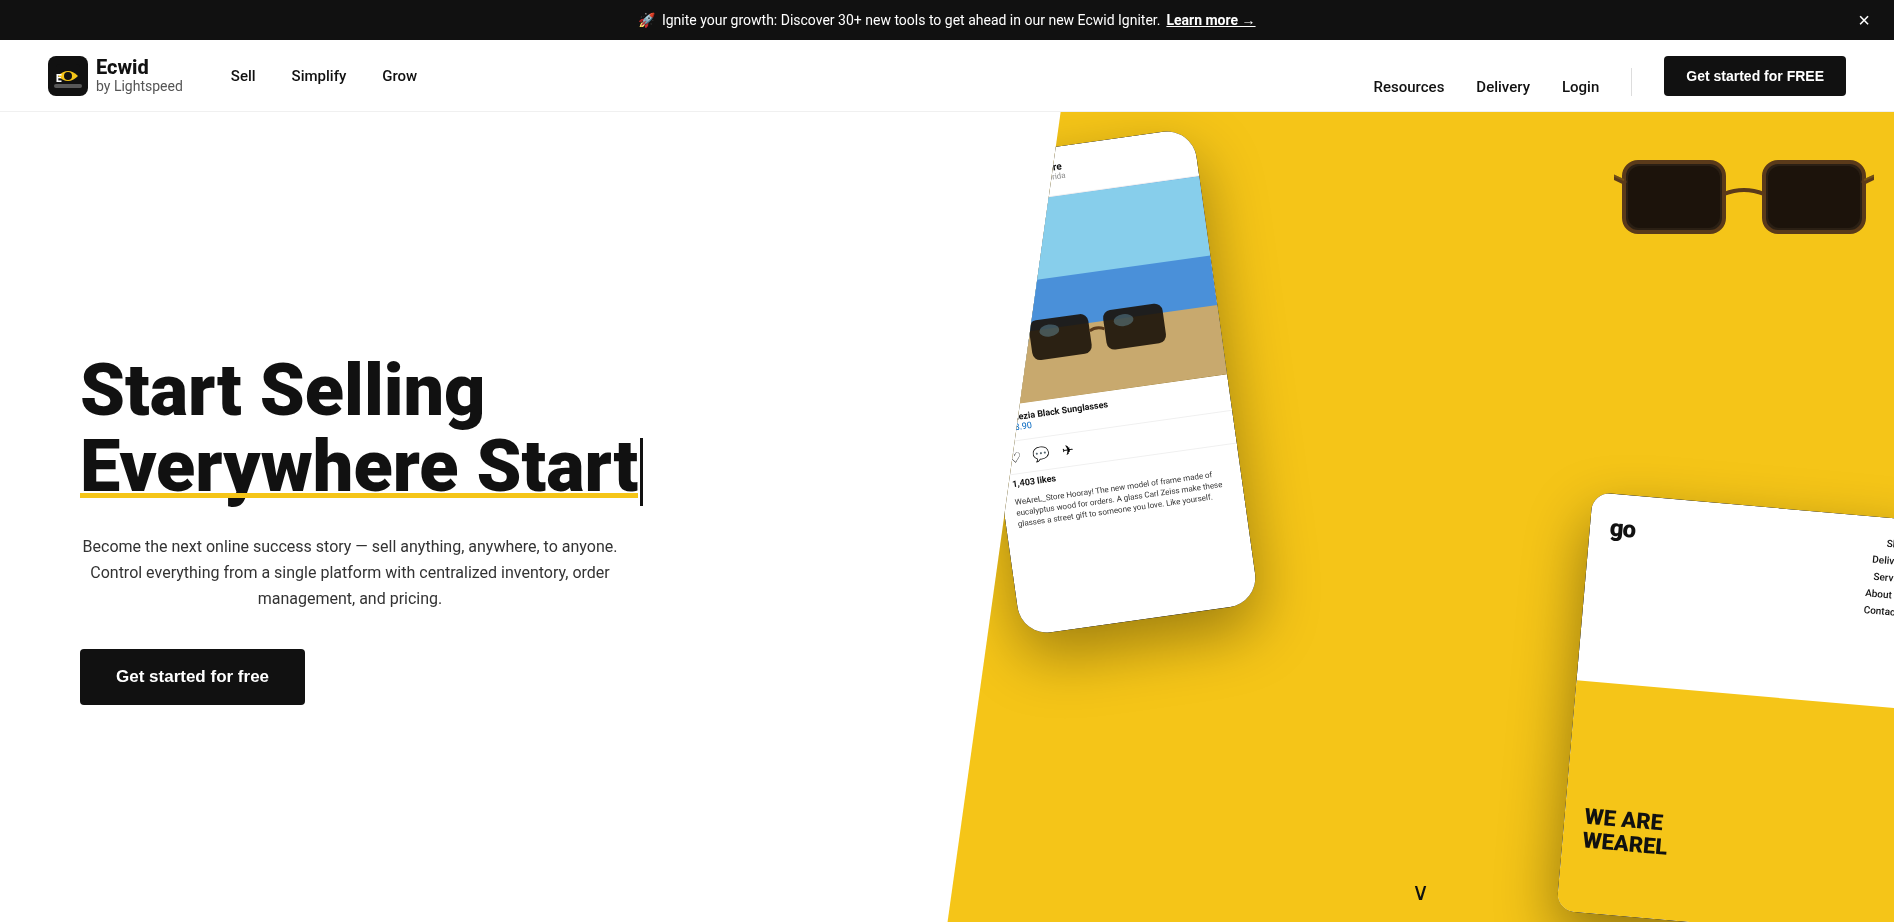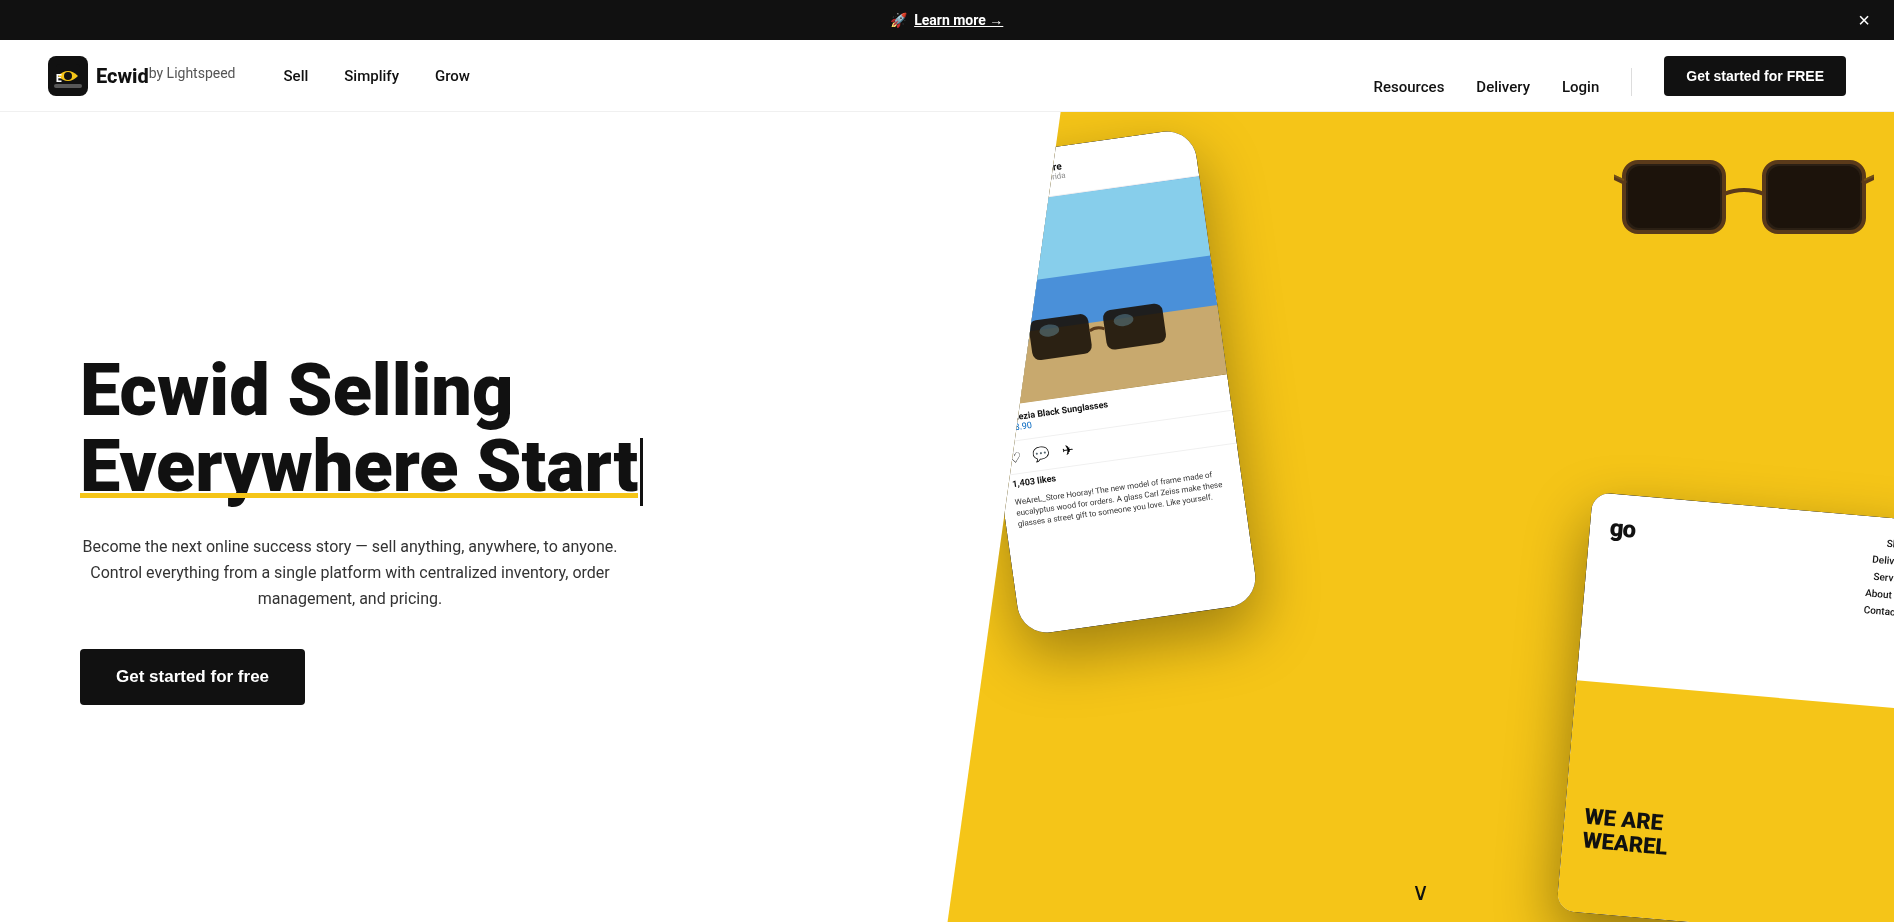--- a/index.html
+++ b/index.html
@@ -50,21 +50,21 @@
       gap: 8px;
       text-decoration: none;
       margin-right: 48px;
     }
     .logo-icon {
       width: 40px;
       height: 40px;
     }
     .logo-text-wrap {
       display: flex;
-      flex-direction: row;
+      flex-direction: column;
     }
     .logo-name {
       font-size: 20px;
       font-weight: 800;
       color: #111;
       line-height: 1.1;
     }
     .logo-sub {
       font-size: 14px;
       color: #555;
@@ -349,20 +349,21 @@
       font-size: 24px;
       color: #111;
       z-index: 10;
     }
   </style>
 </head>
 <body>
 
 <div class="announcement-bar">
   <span>🚀</span>
+  <span>Ignite your growth: Discover 30+ new tools to get ahead in our new Ecwid Igniter.</span>
   <a href="#">Learn more →</a>
   <button class="announcement-close">×</button>
 </div>
 
 <nav class="navbar">
   <a class="logo-area" href="#">
     <svg class="logo-icon" viewBox="0 0 40 40" fill="none" xmlns="http://www.w3.org/2000/svg">
       <rect width="40" height="40" rx="8" fill="#111"></rect>
       <rect x="8" y="8" width="24" height="24" rx="4" fill="#111"></rect>
       <path d="M10 20 Q20 10 30 20 Q20 30 10 20Z" fill="#f5c518"></path>
@@ -387,21 +388,21 @@
     <a href="#">Delivery</a>
     <a href="#">Login</a>
     <div class="nav-divider"></div>
     <button class="cta-button">Get started for FREE</button>
   </div>
 </nav>
 
 <section class="hero">
   <div class="hero-left">
     <h1 class="hero-headline">
-      <span>Ecwid Selling</span><br>
+      <span>Start Selling</span><br>
       <span class="hero-headline-underline">Everywhere Start</span><span class="hero-cursor"></span>
     </h1>
     <p class="hero-subtext">Become the next online success story — sell anything, anywhere, to anyone. Control everything from a single platform with centralized inventory, order management, and pricing.</p>
     <button class="hero-cta">Get started for free</button>
   </div>
 
   <div class="hero-right">
 
     <div class="sunglasses-visual">
       <svg viewBox="0 0 260 120" xmlns="http://www.w3.org/2000/svg">

